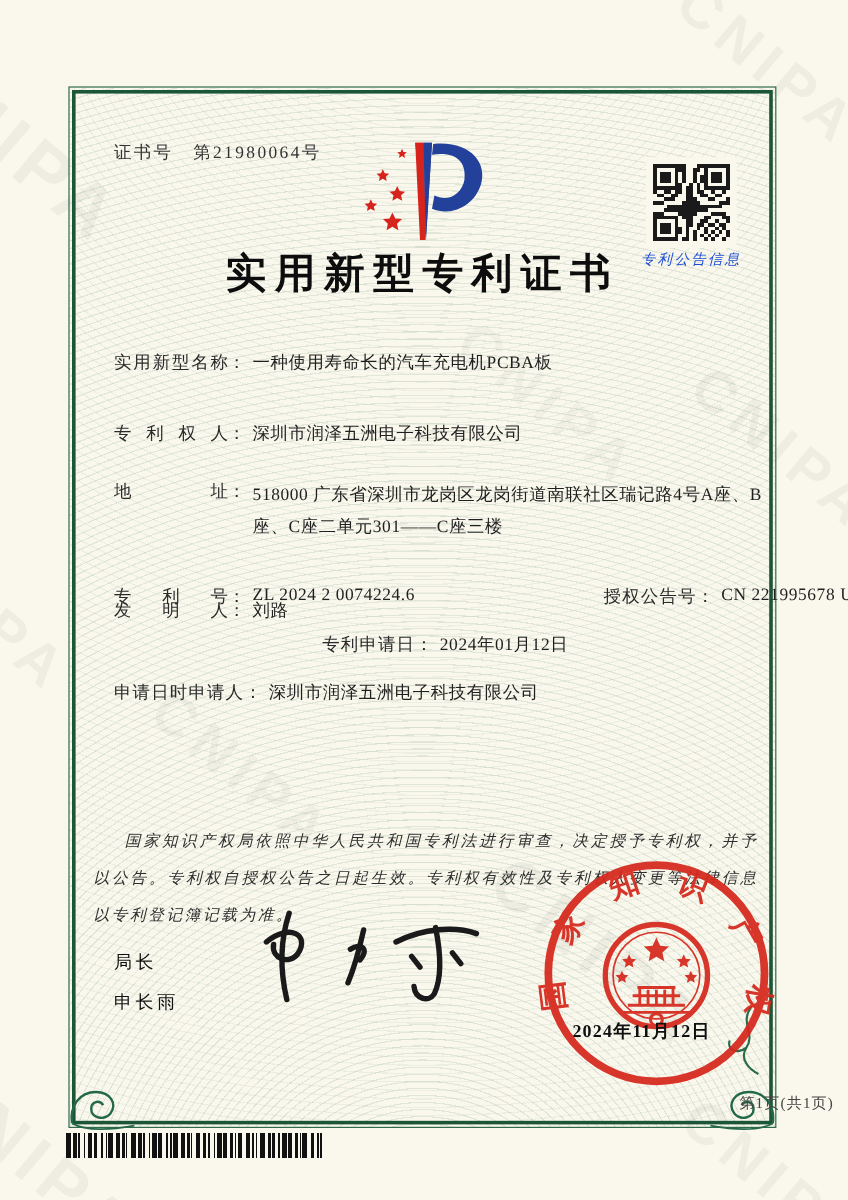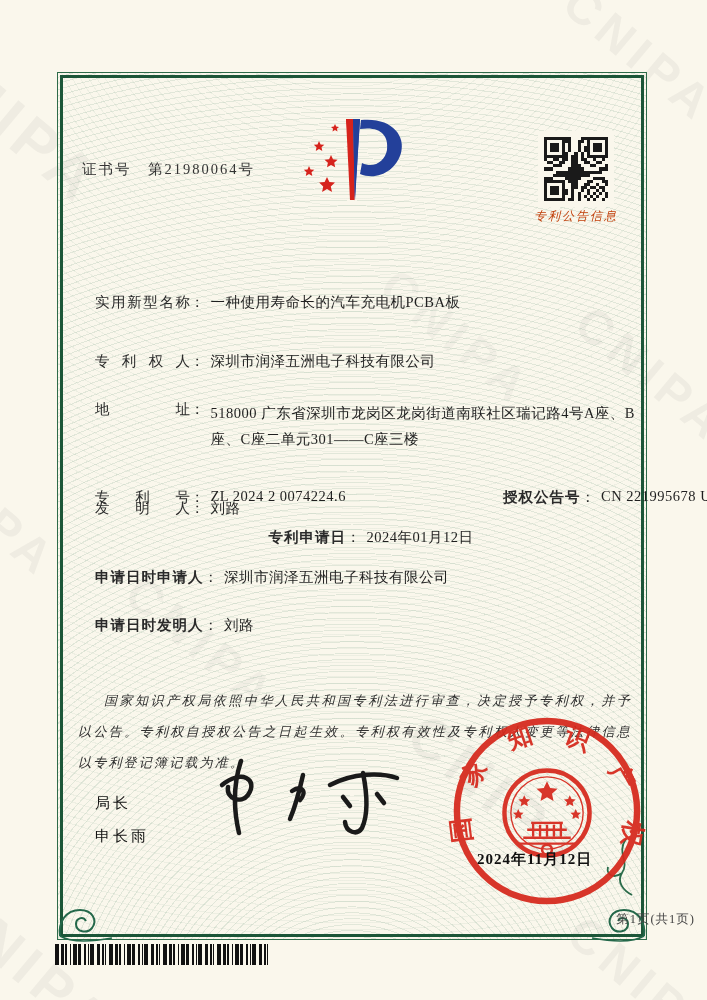--- a/index.html
+++ b/index.html
@@ -12,33 +12,33 @@
       letter-spacing:7px;white-space:nowrap;font-size:48px;pointer-events:none;}
 
   
   .frame{position:absolute;left:57px;top:72px;width:590px;height:868px;box-sizing:border-box;
          border:1px solid #2e6b49;
          background:
            repeating-radial-gradient(120% 80% at 50% 112%, rgba(125,165,140,.20) 0 1px, rgba(0,0,0,0) 1px 6px),
            repeating-radial-gradient(110% 75% at 50% -18%, rgba(125,165,140,.10) 0 1px, rgba(0,0,0,0) 1px 7px);}
   .frame::before{content:"";position:absolute;inset:2px;border:3px solid #1c5638;pointer-events:none;}
 
-  .certno{position:absolute;left:82px;top:118px;font-size:14.5px;color:#333;letter-spacing:2px;margin-top:42px;}
+  .certno{position:absolute;left:95px;top:118px;font-size:14.5px;color:#333;letter-spacing:2px;}
 
   .logo{position:absolute;left:288px;top:113px;}
   .qr{position:absolute;left:538px;top:131px;}
   .qr-caption{position:absolute;left:524px;top:208px;width:104px;text-align:center;
-              font-size:12px;color:#c2410c;font-style:italic;letter-spacing:2px;}
+              font-size:12px;color:#1d4ed8;font-style:italic;letter-spacing:2px;}
 
   .title{position:absolute;left:57px;top:205px;width:590px;text-align:center;
          font-size:34px;font-weight:bold;color:#0d0d0d;letter-spacing:7px;}
 
   .frow{position:absolute;left:95px;font-size:14.5px;color:#1f1f1f;white-space:nowrap;}
   .flabel{display:inline-block;width:95px;text-align:justify;text-align-last:justify;color:#2a2a2a;vertical-align:top;}
-  .flabel-wide{display:inline-block;color:#2a2a2a;vertical-align:top;letter-spacing:1px;font-weight:bold;}
+  .flabel-wide{display:inline-block;color:#2a2a2a;vertical-align:top;letter-spacing:1px;}
   .fcolon{display:inline-block;margin-right:6px;vertical-align:top;color:#2a2a2a;}
   .fvalue{display:inline-block;vertical-align:top;letter-spacing:.5px;}
   .fvalue-wrap{width:445px;white-space:normal;line-height:26px;}
   .fcol2{position:absolute;left:408px;top:0;white-space:nowrap;}
 
   .law{position:absolute;left:78px;top:672px;width:554px;font-size:13px;line-height:31px;
        color:#2e2e2e;letter-spacing:2.2px;font-style:italic;text-indent:2em;text-align:justify;}
 
   .chief{position:absolute;left:95px;top:786px;font-family:"Liberation Sans","DejaVu Sans",sans-serif;
          font-size:15px;color:#111;letter-spacing:3px;line-height:33px;}
@@ -259,20 +259,21 @@
       <rect x="4" y="4" width="3" height="3" fill="#1a1a1a"></rect>
       <rect x="16" y="2" width="7" height="7" fill="#1a1a1a"></rect>
       <rect x="17" y="3" width="5" height="5" fill="#faf7ec"></rect>
       <rect x="18" y="4" width="3" height="3" fill="#1a1a1a"></rect>
       <rect x="2" y="16" width="7" height="7" fill="#1a1a1a"></rect>
       <rect x="3" y="17" width="5" height="5" fill="#faf7ec"></rect>
       <rect x="4" y="18" width="3" height="3" fill="#1a1a1a"></rect>
     </svg>
   <div class="qr-caption">专利公告信息</div>
 
+  <div class="title">实用新型专利证书</div>
 
   <div class="frow" style="top:293px;">
     <span class="flabel">实用新型名称</span><span class="fcolon">：</span><span class="fvalue">一种使用寿命长的汽车充电机PCBA板</span>
   </div>
 
   <div class="frow" style="top:352px;">
     <span class="flabel">专利权人</span><span class="fcolon">：</span><span class="fvalue">深圳市润泽五洲电子科技有限公司</span>
   </div>
 
   <div class="frow" style="top:400px;">
@@ -291,23 +292,20 @@
   </div>
 
   <div class="frow" style="top:528px;width:552px;text-align:center;">
     <span class="flabel-wide">专利申请日</span><span class="fcolon">：</span><span class="fvalue">2024年01月12日</span>
   </div>
 
   <div class="frow" style="top:568px;">
     <span class="flabel-wide">申请日时申请人</span><span class="fcolon">：</span><span class="fvalue">深圳市润泽五洲电子科技有限公司</span>
   </div>
 
-  <div class="frow" style="top:616px;">
-    <span class="flabel-wide">申请日时发明人</span><span class="fcolon">：</span><span class="fvalue">刘路</span>
-  </div>
 
   <p class="law">国家知识产权局依照中华人民共和国专利法进行审查，决定授予专利权，并予以公告。专利权自授权公告之日起生效。专利权有效性及专利权人变更等法律信息以专利登记簿记载为准。</p>
 
   <div class="chief">
     <div>局长</div>
     <div>申长雨</div>
   </div>
 
   <svg class="sig" width="215" height="100" viewBox="0 0 215 100">
     <g fill="none" stroke="#1a1a1a" stroke-width="4.5" stroke-linecap="round" stroke-linejoin="round">

